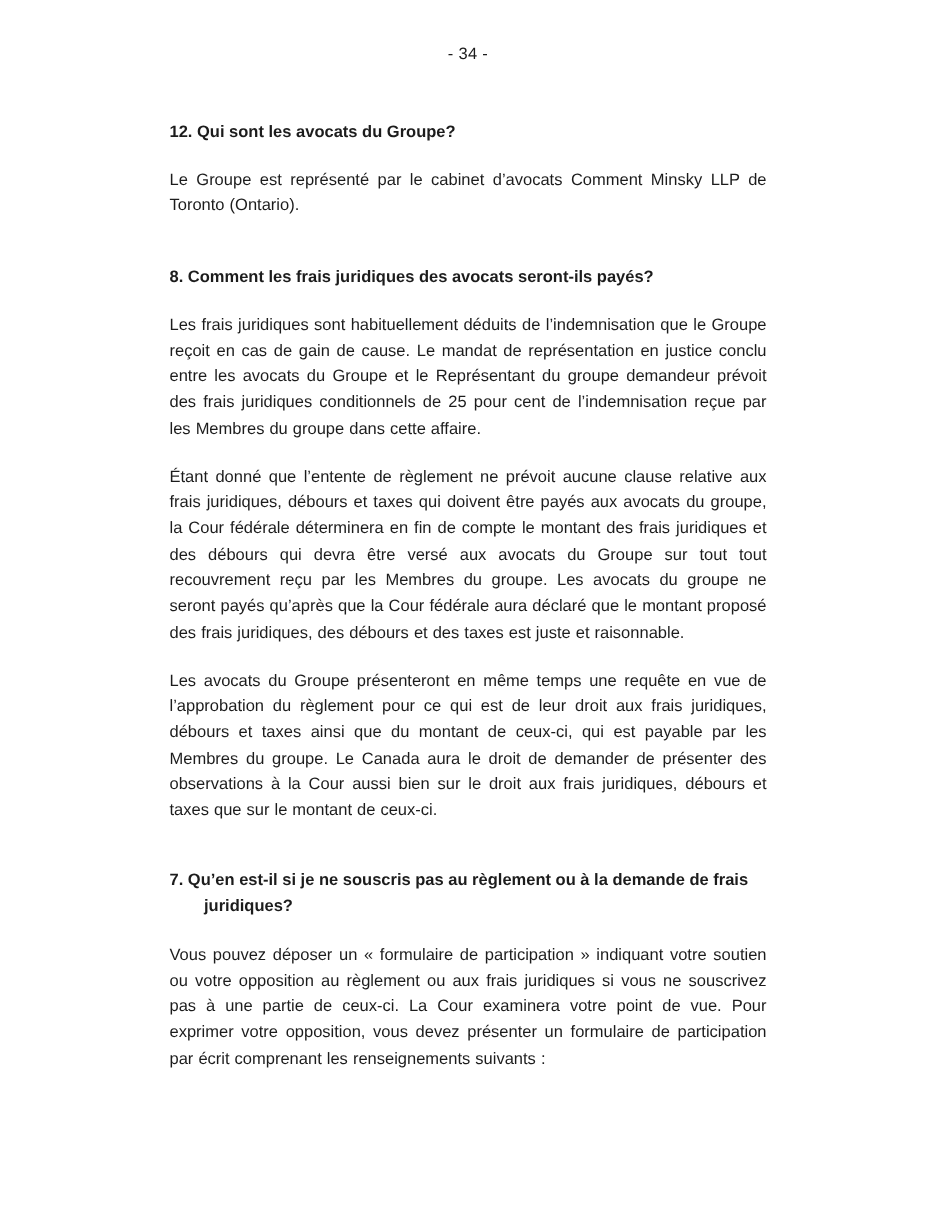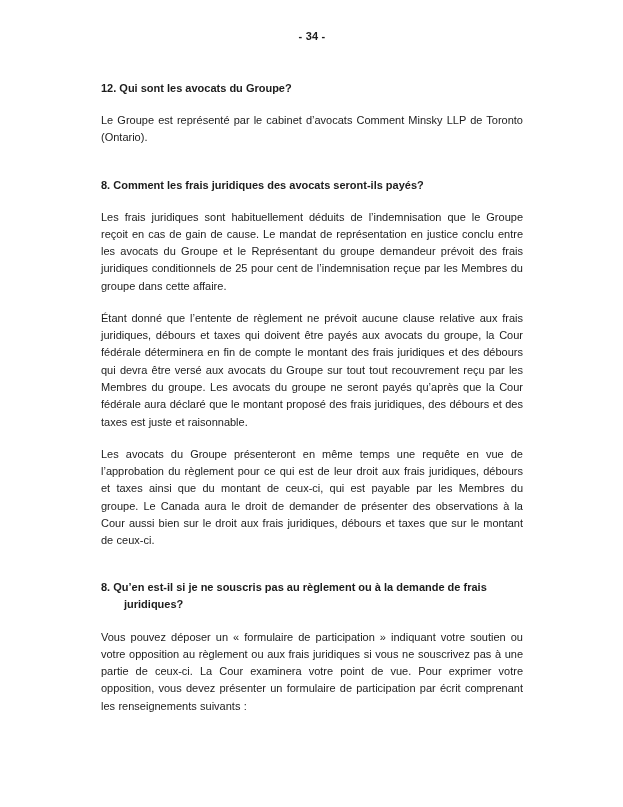--- a/index.html
+++ b/index.html
@@ -16,24 +16,23 @@
     padding: 30px 96px 40px 97px;
     font-family: "Liberation Sans", "DejaVu Sans", sans-serif;
     font-size: 11px;
     color: #1c1c1c;
   }
   .page-number {
     text-align: center;
     font-size: 11px;
     margin: 0 0 38px 0;
     letter-spacing: 0.2px;
-    font-weight: bold;
   }
   .section {
-    margin: 4px;
+    margin: 16px;
   }
   .section-heading {
     font-weight: bold;
     font-size: 11px;
     line-height: 1.55;
     margin: 30px 0 15px 0;
     padding-left: 23px;
     text-indent: -23px;
   }
   .section:first-of-type .section-heading {
@@ -59,17 +58,17 @@
   </div>
 
   <div class="section">
     <div class="section-heading">8. Comment les frais juridiques des avocats seront-ils payés?</div>
     <p class="para">Les frais juridiques sont habituellement déduits de l’indemnisation que le Groupe reçoit en cas de gain de cause. Le mandat de représentation en justice conclu entre les avocats du Groupe et le Représentant du groupe demandeur prévoit des frais juridiques conditionnels de 25 pour cent de l’indemnisation reçue par les Membres du groupe dans cette affaire.</p>
     <p class="para">Étant donné que l’entente de règlement ne prévoit aucune clause relative aux frais juridiques, débours et taxes qui doivent être payés aux avocats du groupe, la Cour fédérale déterminera en fin de compte le montant des frais juridiques et des débours qui devra être versé aux avocats du Groupe sur tout tout recouvrement reçu par les Membres du groupe. Les avocats du groupe ne seront payés qu’après que la Cour fédérale aura déclaré que le montant proposé des frais juridiques, des débours et des taxes est juste et raisonnable.</p>
     <p class="para">Les avocats du Groupe présenteront en même temps une requête en vue de l’approbation du règlement pour ce qui est de leur droit aux frais juridiques, débours et taxes ainsi que du montant de ceux-ci, qui est payable par les Membres du groupe. Le Canada aura le droit de demander de présenter des observations à la Cour aussi bien sur le droit aux frais juridiques, débours et taxes que sur le montant de ceux-ci.</p>
   </div>
 
   <div class="section">
-    <div class="section-heading">8. Qu’en est-il si je ne souscris pas au règlement ou à la demande de frais juridiques?</div>
+    <div class="section-heading">7. Qu’en est-il si je ne souscris pas au règlement ou à la demande de frais juridiques?</div>
     <p class="para">Vous pouvez déposer un « formulaire de participation » indiquant votre soutien ou votre opposition au règlement ou aux frais juridiques si vous ne souscrivez pas à une partie de ceux-ci. La Cour examinera votre point de vue. Pour exprimer votre opposition, vous devez présenter un formulaire de participation par écrit comprenant les renseignements suivants :</p>
   </div>
 
 </div>
 
 </body></html>

